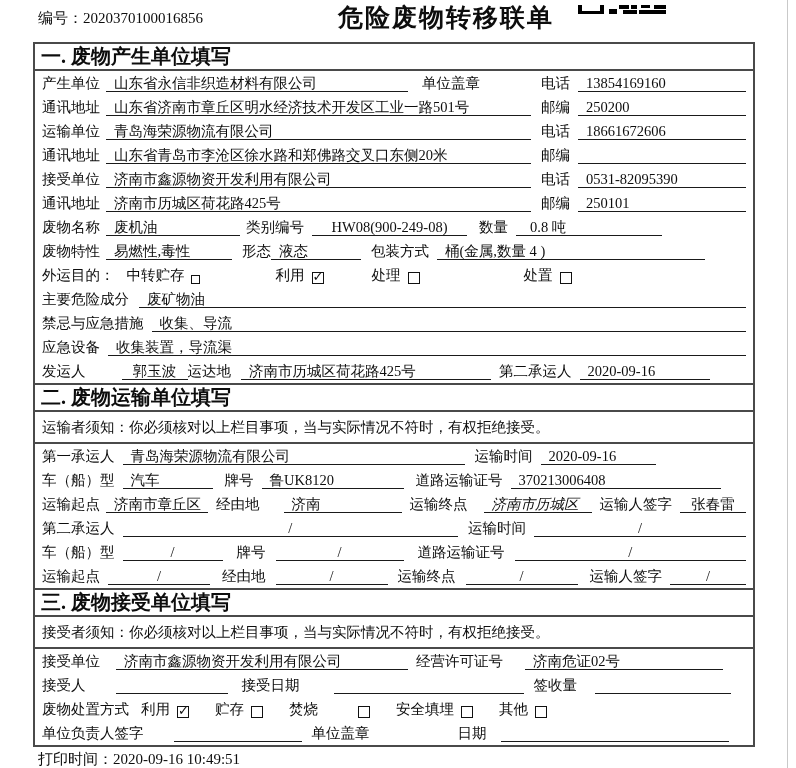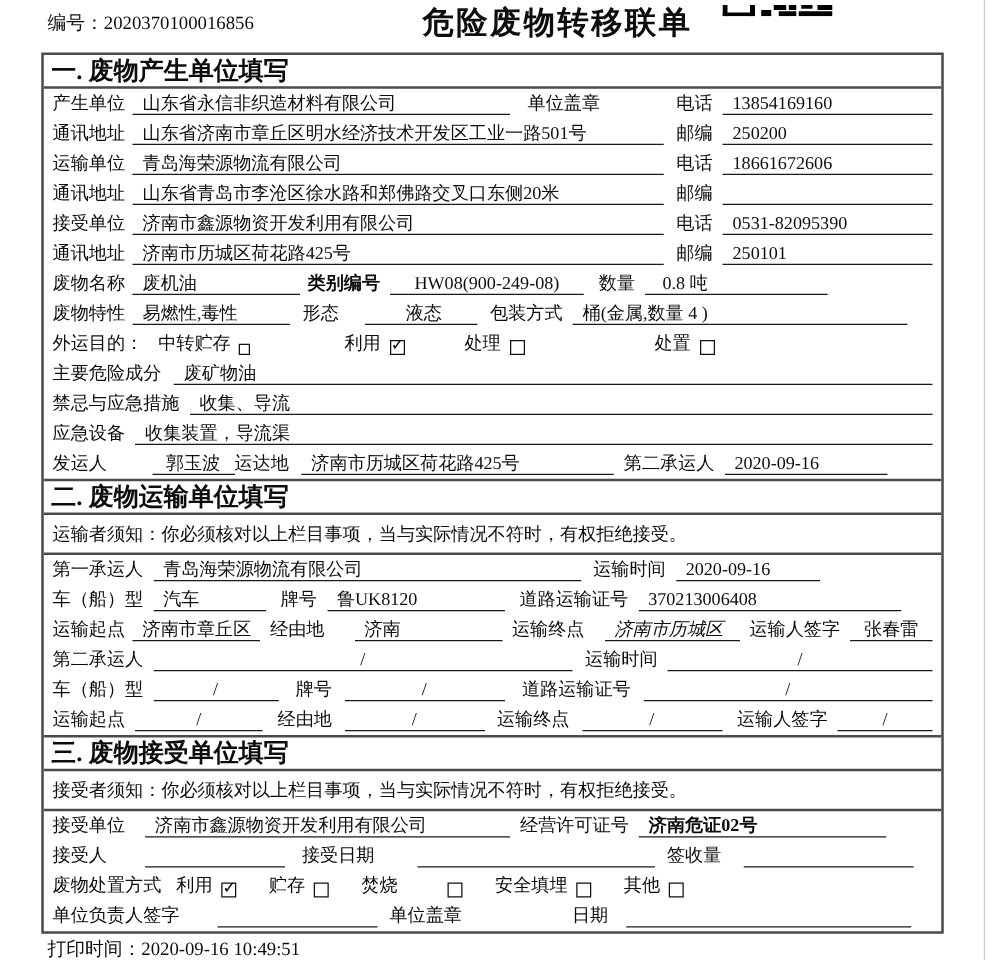--- a/index.html
+++ b/index.html
@@ -103,32 +103,32 @@
       <div class="row">
         <span class="lbl">通讯地址</span>
         <span class="uf grow" style="margin-left:6px;">济南市历城区荷花路425号</span>
         <span class="lbl" style="margin-left:10px;">邮编</span>
         <span class="uf" style="margin-left:8px;width:168px;">250101</span>
       </div>
 
       <div class="row">
         <span class="lbl">废物名称</span>
         <span class="uf" style="margin-left:6px;width:134px;">废机油</span>
-        <span class="lbl" style="margin-left:6px;font-weight:bold;">类别编号</span>
+        <span class="lbl" style="margin-left:6px;">类别编号</span>
         <span class="uf ctr" style="margin-left:8px;width:155px;">HW08(900-249-08)</span>
         <span class="lbl" style="margin-left:12px;">数量</span>
         <span class="uf" style="margin-left:8px;width:146px;padding-left:14px;">0.8 吨</span>
         <span class="sp"></span>
       </div>
 
       <div class="row">
         <span class="lbl">废物特性</span>
         <span class="uf" style="margin-left:6px;width:126px;">易燃性,毒性</span>
         <span class="lbl" style="margin-left:10px;">形态</span>
-        <span class="uf" style="margin-left:21px;width:90px;text-align:center;">液态</span>
+        <span class="uf" style="margin-left:0;width:90px;">液态</span>
         <span class="lbl" style="margin-left:10px;">包装方式</span>
         <span class="uf" style="margin-left:8px;width:268px;">桶(金属,数量 4 )</span>
         <span class="sp"></span>
       </div>
 
       <div class="row">
         <span class="lbl">外运目的：</span>
         <span class="cbg" style="margin-left:12px;">
           <span>中转贮存</span>
           <span class="cb sm"></span>
@@ -235,21 +235,21 @@
     </div>
 
     <div class="sec">
       <div class="sec-hdr">三. 废物接受单位填写</div>
       <div class="notice">接受者须知：你必须核对以上栏目事项，当与实际情况不符时，有权拒绝接受。</div>
 
       <div class="row">
         <span class="lbl">接受单位</span>
         <span class="uf" style="margin-left:16px;width:292px;">济南市鑫源物资开发利用有限公司</span>
         <span class="lbl" style="margin-left:8px;">经营许可证号</span>
-        <span class="uf" style="margin-left:8px;width:198px;font-weight:bold;">济南危证02号</span>
+        <span class="uf" style="margin-left:22px;width:198px;">济南危证02号</span>
         <span class="sp"></span>
       </div>
 
       <div class="row">
         <span class="lbl">接受人</span>
         <span class="uf" style="margin-left:30px;width:112px;"></span>
         <span class="lbl" style="margin-left:14px;">接受日期</span>
         <span class="uf" style="margin-left:34px;width:190px;"></span>
         <span class="lbl" style="margin-left:10px;">签收量</span>
         <span class="uf" style="margin-left:18px;width:136px;"></span>

